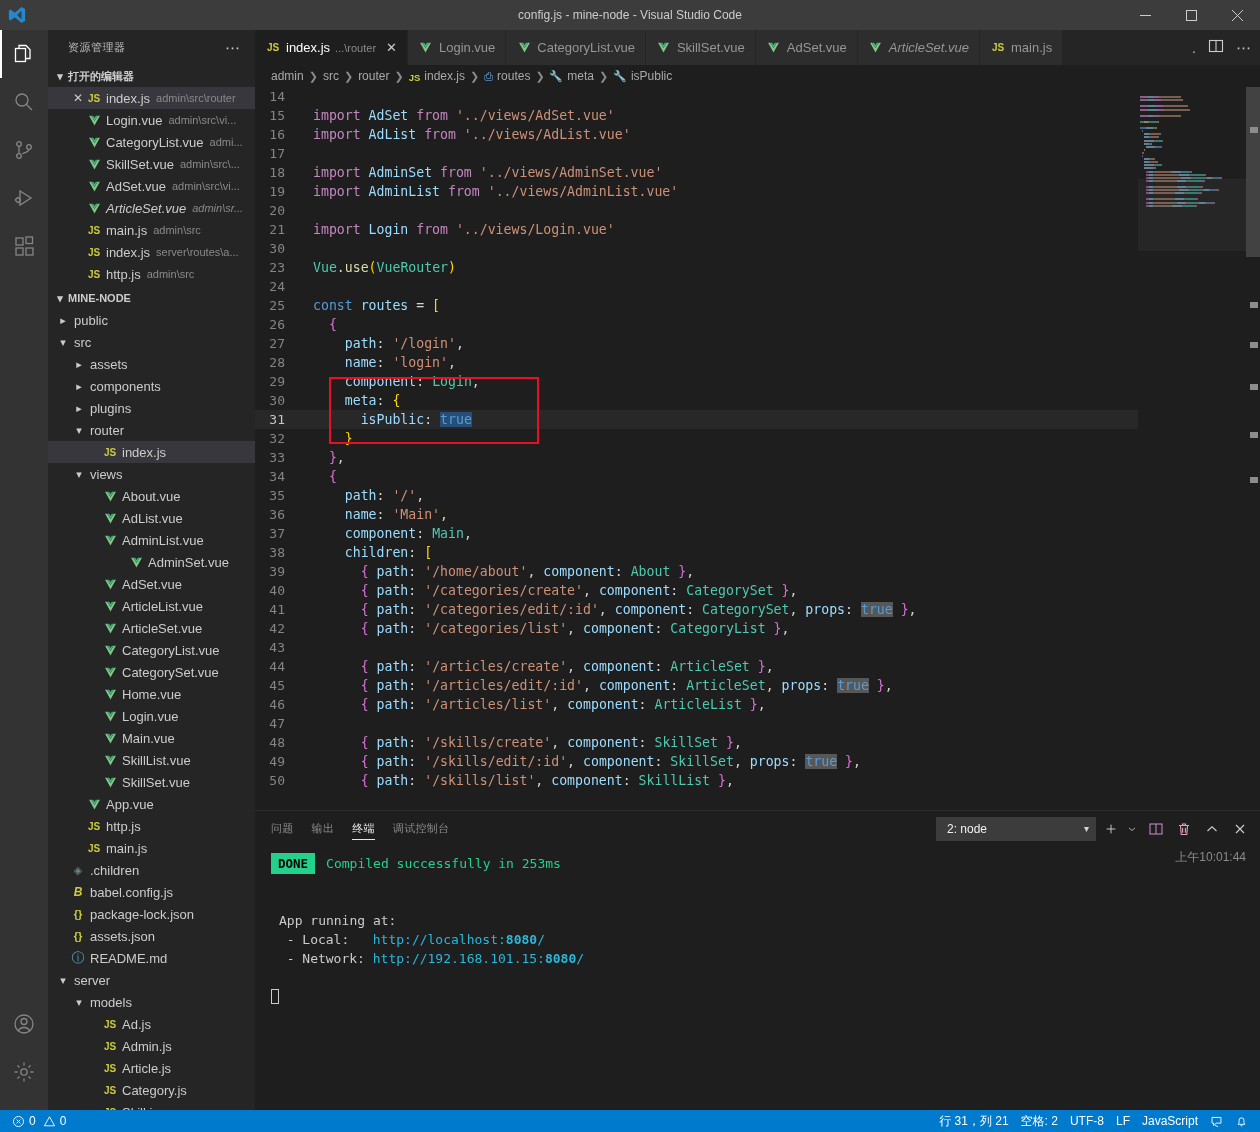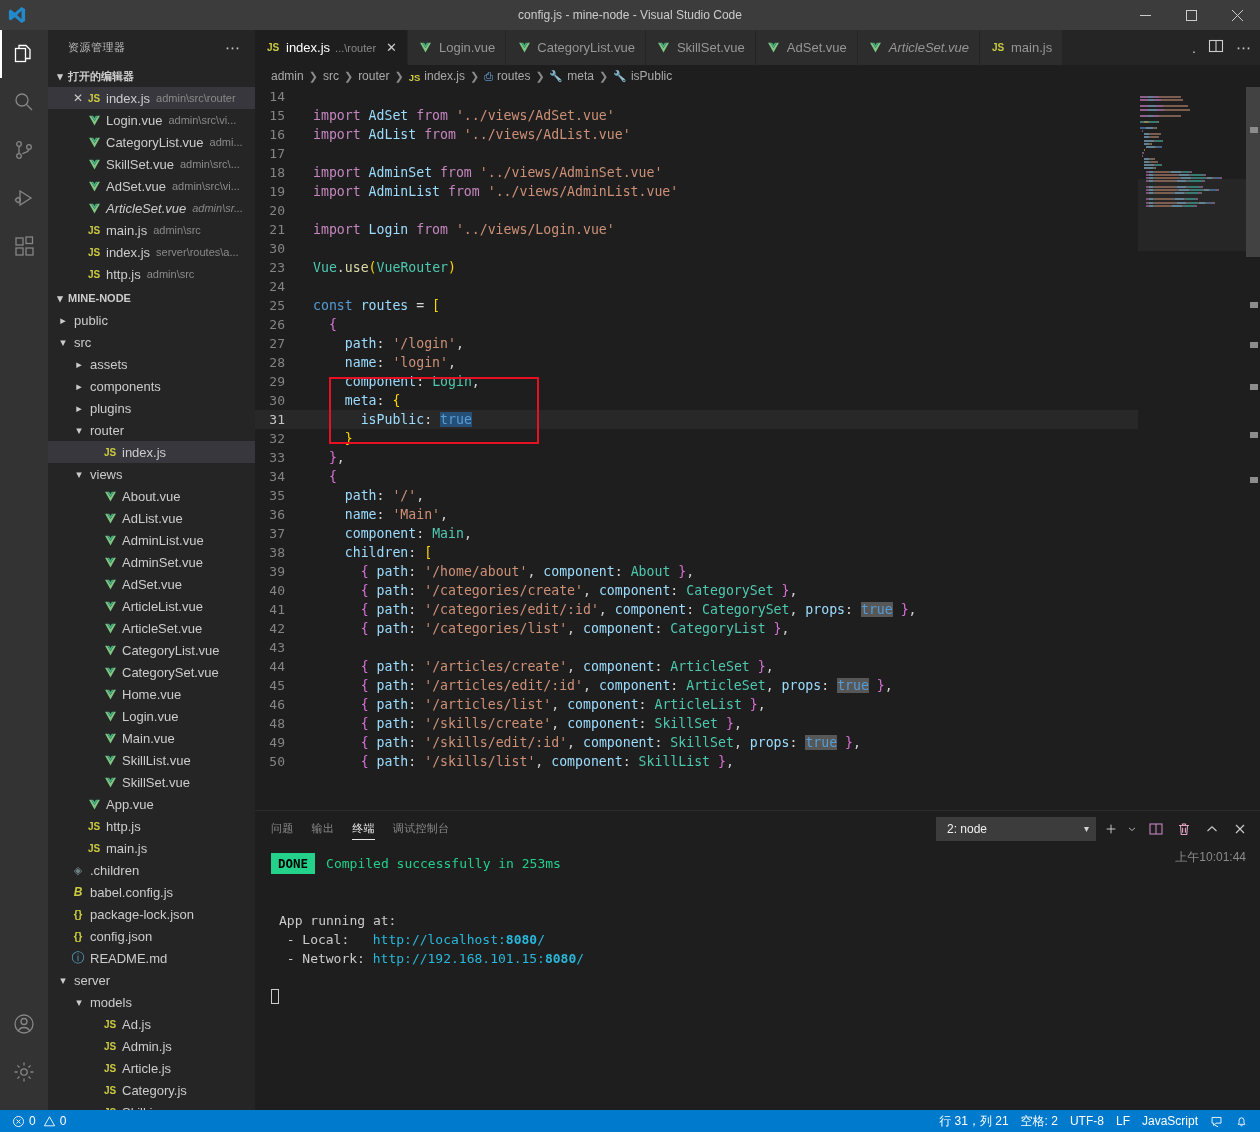--- a/index.html
+++ b/index.html
@@ -450,21 +450,21 @@
           </div>
           <div class="row" style="padding-left:54px">
       <span class="icon-vue">
               <svg viewBox="0 0 24 24">
                 <path fill="#81c784" d="M2 3h4l6 10 6-10h4L12 21z"></path>
                 <path fill="#41b883" d="M6.5 3h3L12 7.2 14.5 3h3L12 12.5z"></path>
               </svg>
             </span>
       <span class="fname">AdminList.vue</span>
           </div>
-          <div class="row" style="padding-left:54px">
+          <div class="row" style="padding-left:80px">
       <span class="icon-vue">
               <svg viewBox="0 0 24 24">
                 <path fill="#81c784" d="M2 3h4l6 10 6-10h4L12 21z"></path>
                 <path fill="#41b883" d="M6.5 3h3L12 7.2 14.5 3h3L12 12.5z"></path>
               </svg>
             </span>
       <span class="fname">AdminSet.vue</span>
           </div>
           <div class="row" style="padding-left:54px">
       <span class="icon-vue">
@@ -580,21 +580,21 @@
           <div class="row" style="padding-left:22px">
       <span class="icon-gen icon-babel">B</span>
       <span class="fname">babel.config.js</span>
           </div>
           <div class="row" style="padding-left:22px">
       <span class="icon-gen icon-json">{}</span>
       <span class="fname">package-lock.json</span>
           </div>
           <div class="row" style="padding-left:22px">
       <span class="icon-gen icon-json">{}</span>
-      <span class="fname">config.json</span>
+      <span class="fname">assets.json</span>
           </div>
           <div class="row" style="padding-left:22px">
       <span class="icon-gen icon-md">ⓘ</span>
       <span class="fname">README.md</span>
           </div>
           <div class="row" style="padding-left:8px">
       <span class="folder-chev">▾</span>
       <span class="fname">server</span>
           </div>
           <div class="row" style="padding-left:24px">
@@ -798,20 +798,22 @@
       <span class="lno">42</span>
       <span class="ctext"><span class="pun">      </span><span class="br2">{ </span><span class="var">path</span><span class="pun">: </span><span class="str">'/categories/list'</span><span class="pun">, </span><span class="var">component</span><span class="pun">: </span><span class="cls">CategoryList</span><span class="br2"> }</span><span class="pun">,</span></span></div><div class="cline">
       <span class="lno">43</span>
       <span class="ctext"></span></div><div class="cline">
       <span class="lno">44</span>
       <span class="ctext"><span class="pun">      </span><span class="br2">{ </span><span class="var">path</span><span class="pun">: </span><span class="str">'/articles/create'</span><span class="pun">, </span><span class="var">component</span><span class="pun">: </span><span class="cls">ArticleSet</span><span class="br2"> }</span><span class="pun">,</span></span></div><div class="cline">
       <span class="lno">45</span>
       <span class="ctext"><span class="pun">      </span><span class="br2">{ </span><span class="var">path</span><span class="pun">: </span><span class="str">'/articles/edit/:id'</span><span class="pun">, </span><span class="var">component</span><span class="pun">: </span><span class="cls">ArticleSet</span><span class="pun">, </span><span class="var">props</span><span class="pun">: </span><span class="kw2 wordhl">true</span><span class="br2"> }</span><span class="pun">,</span></span></div><div class="cline">
       <span class="lno">46</span>
       <span class="ctext"><span class="pun">      </span><span class="br2">{ </span><span class="var">path</span><span class="pun">: </span><span class="str">'/articles/list'</span><span class="pun">, </span><span class="var">component</span><span class="pun">: </span><span class="cls">ArticleList</span><span class="br2"> }</span><span class="pun">,</span></span></div><div class="cline">
+      <span class="lno">47</span>
+      <span class="ctext"></span></div><div class="cline">
       <span class="lno">48</span>
       <span class="ctext"><span class="pun">      </span><span class="br2">{ </span><span class="var">path</span><span class="pun">: </span><span class="str">'/skills/create'</span><span class="pun">, </span><span class="var">component</span><span class="pun">: </span><span class="cls">SkillSet</span><span class="br2"> }</span><span class="pun">,</span></span></div><div class="cline">
       <span class="lno">49</span>
       <span class="ctext"><span class="pun">      </span><span class="br2">{ </span><span class="var">path</span><span class="pun">: </span><span class="str">'/skills/edit/:id'</span><span class="pun">, </span><span class="var">component</span><span class="pun">: </span><span class="cls">SkillSet</span><span class="pun">, </span><span class="var">props</span><span class="pun">: </span><span class="kw2 wordhl">true</span><span class="br2"> }</span><span class="pun">,</span></span></div><div class="cline">
       <span class="lno">50</span>
       <span class="ctext"><span class="pun">      </span><span class="br2">{ </span><span class="var">path</span><span class="pun">: </span><span class="str">'/skills/list'</span><span class="pun">, </span><span class="var">component</span><span class="pun">: </span><span class="cls">SkillList</span><span class="br2"> }</span><span class="pun">,</span></span></div></div>
           <div class="annot" style="left:74px; top:290px; width:210px; height:67px;"></div>
         </div>
         <div class="minimap" id="minimap">
           <div class="mm-slider"></div>

